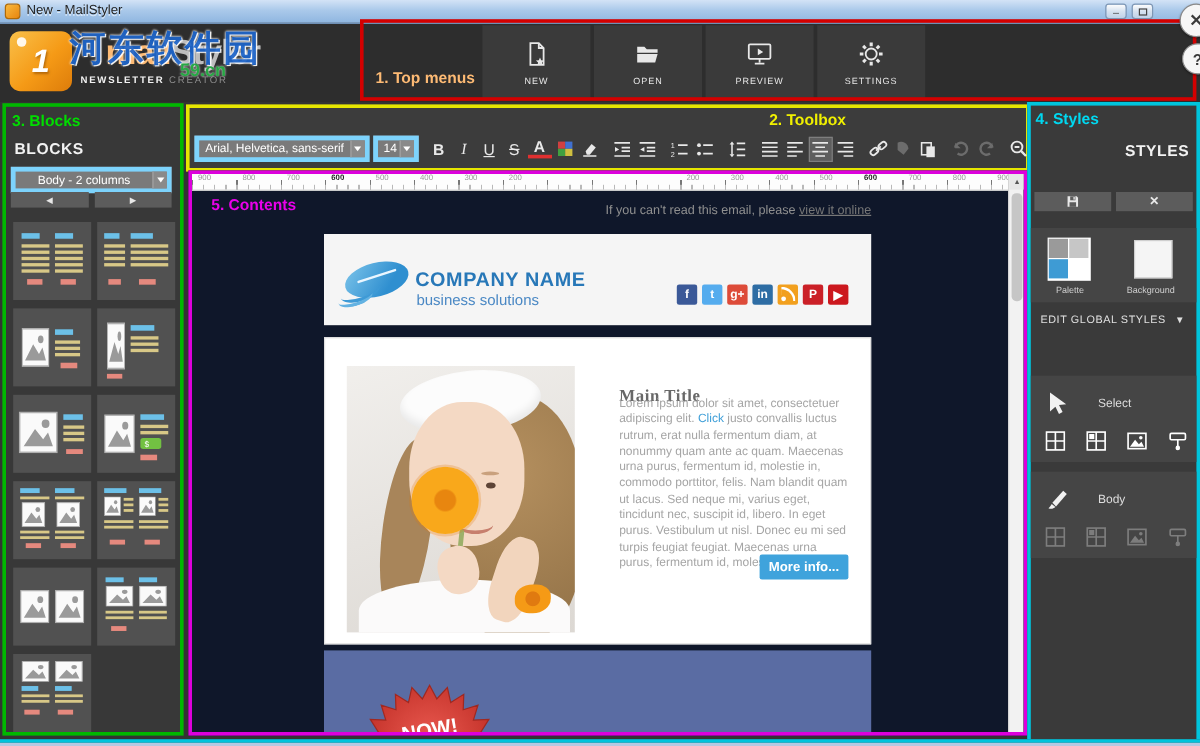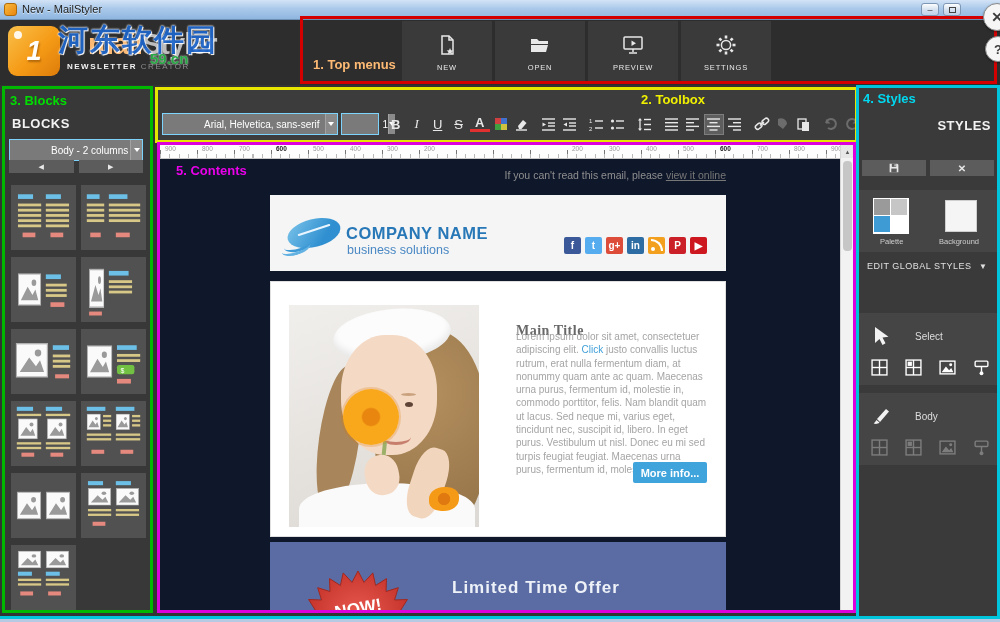--- a/index.html
+++ b/index.html
@@ -41,21 +41,21 @@
 
   
   .ann-label{font-weight:bold;font-size:13px;}
   .box-red{position:absolute;left:300px;top:16px;width:697px;height:68px;border:3px solid #d40000;z-index:30;pointer-events:none;}
   .box-red .ann-label{position:absolute;left:10px;top:38px;color:#fdba74;}
 
   
   .box-yellow{position:absolute;left:155px;top:87px;width:703px;height:56px;border:3px solid #e6e600;background:#3c3c3c;z-index:5;}
   .box-yellow .ann-label{position:absolute;right:150px;top:2px;color:#f0f000;}
   .toolbar{position:absolute;left:4px;top:22px;right:6px;height:24px;display:flex;align-items:center;}
-  .selbox{height:22px;background:#7a7a7a;border:1px solid #7dd3fc;display:flex;align-items:center;color:#fff;font-size:10px;padding-left:36px;}
+  .selbox{height:22px;background:#7a7a7a;border:4px solid #7dd3fc;display:flex;align-items:center;color:#fff;font-size:10px;}
   .selbox .seltext{flex:1;padding:0 5px;white-space:nowrap;overflow:hidden;}
   .selarrow{width:12px;height:100%;background:#8a8a8a;border-left:1px solid #a2a2a2;display:flex;align-items:center;justify-content:center;}
   .tri-down{width:0;height:0;border-left:3px solid transparent;border-right:3px solid transparent;border-top:4px solid #fff;}
   .tb-btn{width:20px;height:21px;margin-left:1px;display:flex;align-items:center;justify-content:center;
     color:#e8e8e8;font-size:13px;cursor:pointer;flex:none;}
   .tb-btn.grp{margin-left:7px;}
   .tb-btn.active{background:#5e5e5e;border:1px solid #7e7e7e;}
   .tb-btn.disabled{opacity:.28;}
   .tb-b{font-weight:bold;} .tb-i{font-style:italic;font-family:"Liberation Serif",serif;}
   .tb-u{text-decoration:underline;} .tb-s{text-decoration:line-through;}
@@ -422,21 +422,21 @@
           <line x1="6.5" y1="4.5" x2="6.5" y2="8.5" stroke="#e8e8e8" stroke-width="1.5"></line>
         </svg>
     </span>
   </div>
 </div>
 
 <div class="box-green">
   <span class="ann-label">3. Blocks</span>
   <div class="blocks-title">BLOCKS</div>
   <div class="blocks-dd selbox">
-    <span class="seltext" style="text-align:right;">Body - 2 columns</span>
+    <span class="seltext" style="text-align:center;">Body - 2 columns</span>
     <span class="selarrow">
         <span class="tri-down"></span>
       </span>
   </div>
   <div class="blocks-nav">
     <span class="navbtn">◀</span>
     <span class="navbtn">▶</span>
   </div>
   <div class="bgrid">
 
@@ -779,18 +779,17 @@
       <span>Lorem ipsum dolor sit amet, consectetuer adipiscing elit. </span><span class="clink">Click</span><span> justo convallis luctus rutrum, erat nulla fermentum diam, at nonummy quam ante ac quam. Maecenas urna purus, fermentum id, molestie in, commodo porttitor, felis. Nam blandit quam ut lacus. Sed neque mi, varius eget, tincidunt nec, suscipit id, libero. In eget purus. Vestibulum ut nisl. Donec eu mi sed turpis feugiat feugiat. Maecenas urna purus, fermentum id, molestie in</span>
     </div>
     <div class="morebtn">More info...</div>
   </div>
 
   <div class="banner">
     <svg class="badge" viewBox="0 0 120 120">
       <polygon id="badge-star" fill="url(#badgeGrad)" stroke="#a02820" stroke-width="1" points="60.0,3.0 66.0,14.4 74.8,4.9 77.6,17.5 88.5,10.6 88.0,23.5 100.3,19.7 96.5,32.0 109.4,31.5 102.5,42.4 115.1,45.2 105.6,54.0 117.0,60.0 105.6,66.0 115.1,74.8 102.5,77.6 109.4,88.5 96.5,88.0 100.3,100.3 88.0,96.5 88.5,109.4 77.6,102.5 74.8,115.1 66.0,105.6 60.0,117.0 54.0,105.6 45.2,115.1 42.4,102.5 31.5,109.4 32.0,96.5 19.7,100.3 23.5,88.0 10.6,88.5 17.5,77.6 4.9,74.8 14.4,66.0 3.0,60.0 14.4,54.0 4.9,45.2 17.5,42.4 10.6,31.5 23.5,32.0 19.7,19.7 32.0,23.5 31.5,10.6 42.4,17.5 45.2,4.9 54.0,14.4"></polygon>
       <text x="60" y="46" text-anchor="middle" transform="rotate(-10 60 40)" id="badge-text">NOW!</text>
     </svg>
-    <div class="bannertext">Limited Time Offer</div>
   </div>
 </div>
 
 <div class="cyan-strip"></div>
 <div class="frame-strip"></div>
 
 </body></html>

